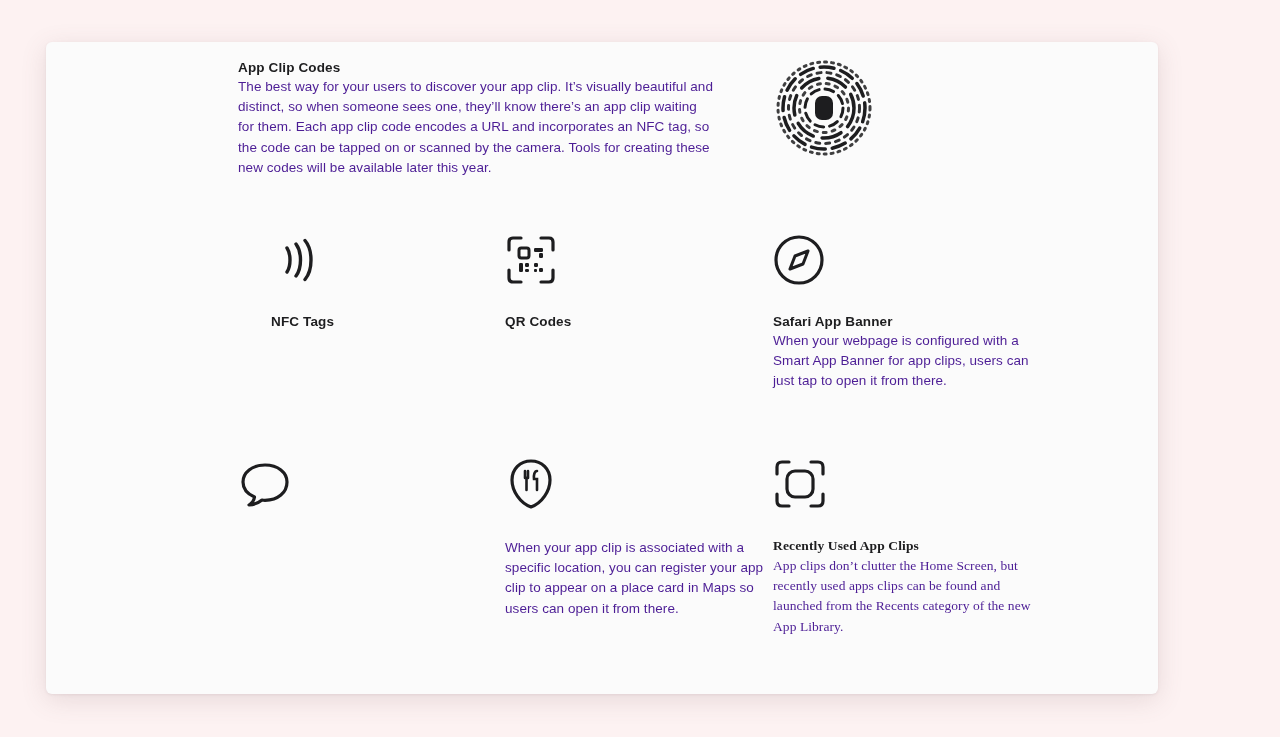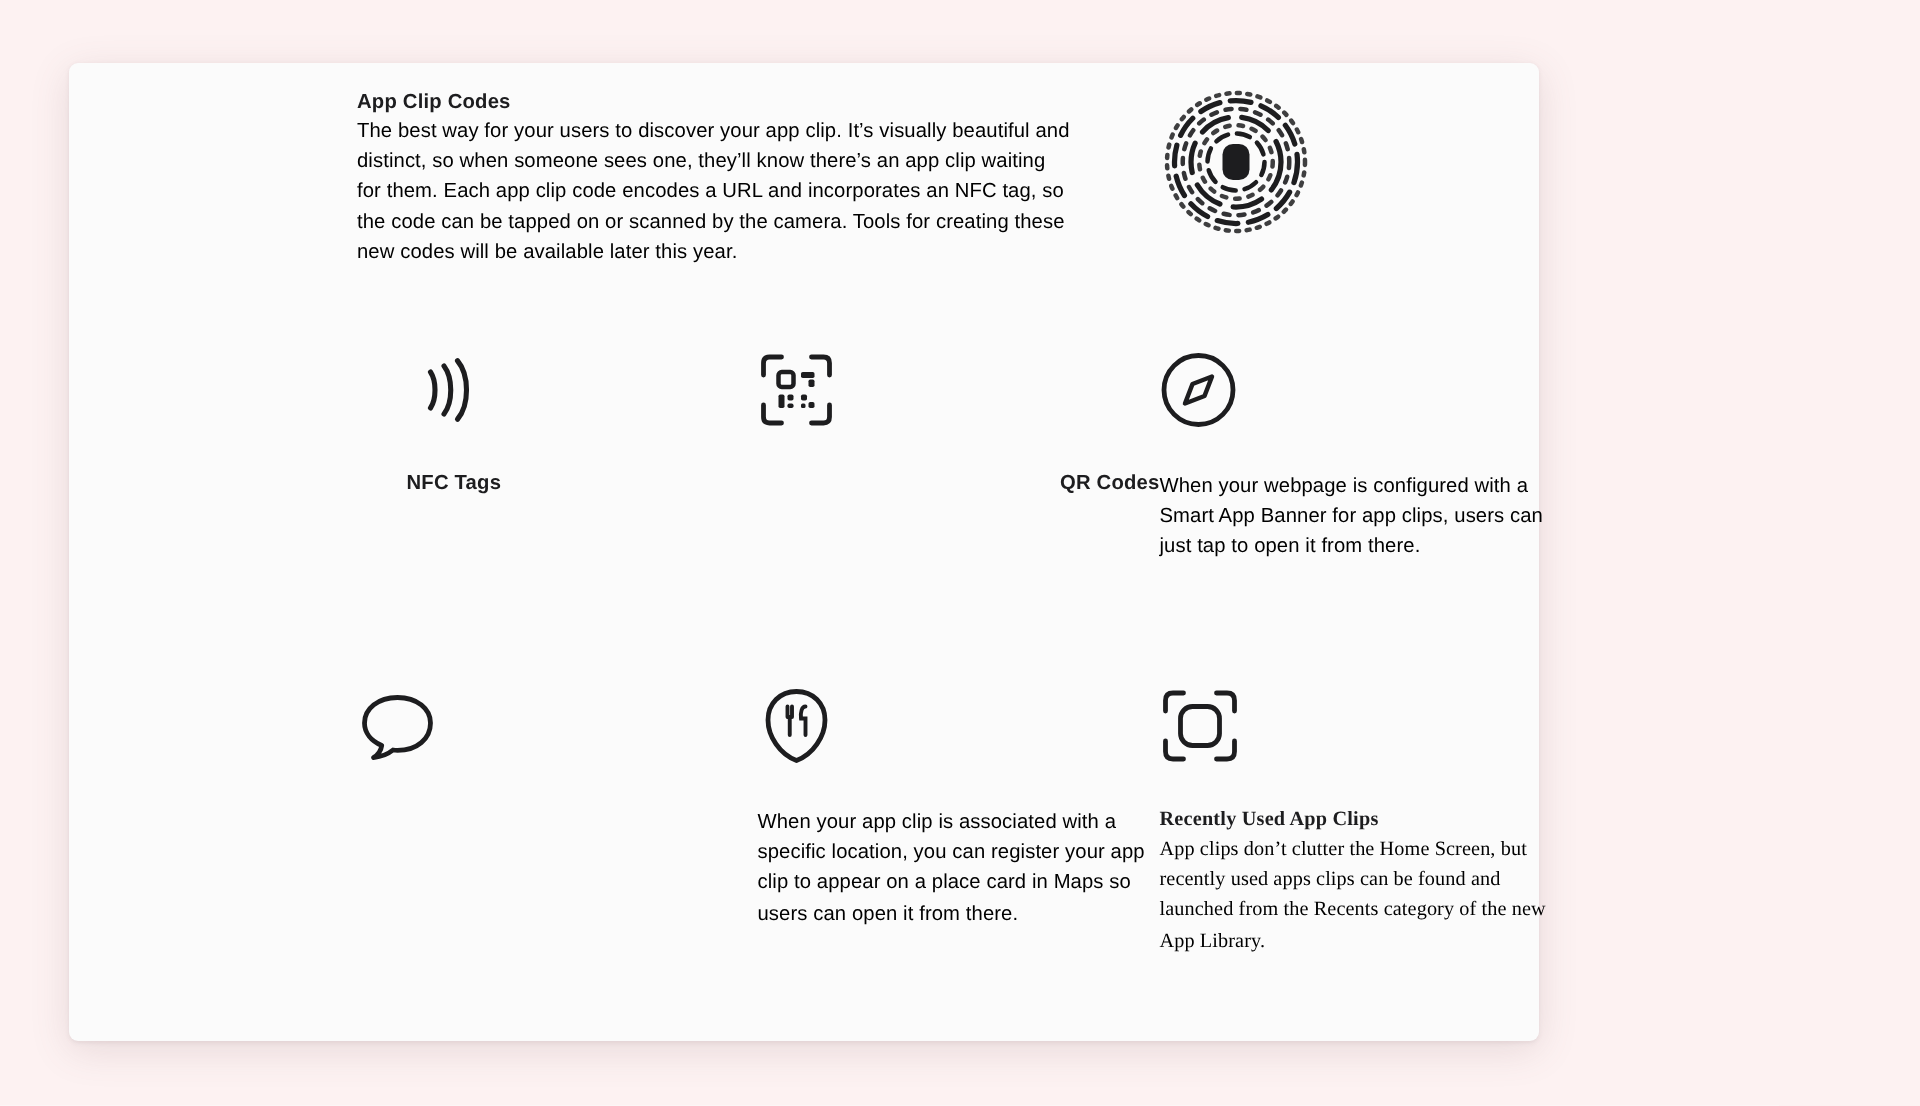--- a/index.html
+++ b/index.html
@@ -11,21 +11,21 @@
     height: 737px;
     background: #fdf2f2;
     font-family: "Liberation Sans", sans-serif;
     -webkit-font-smoothing: antialiased;
     overflow: hidden;
   }
   .page-wrap {
     position: absolute;
     left: 46px;
     top: 42px;
-    width: 980px;
+    width: 1112px;
     height: 652px;
     background: #fbfbfb;
     border-radius: 6px;
     box-shadow: 0 6px 26px rgba(120, 90, 95, 0.16), 0 1px 3px rgba(120, 90, 95, 0.10);
   }
   .grid {
     position: relative;
     width: 100%;
     height: 100%;
   }
@@ -36,36 +36,36 @@
   .card-title {
     font-size: 13.5px;
     font-weight: bold;
     color: #1d1d1f;
     margin: 0 0 2px 0;
     letter-spacing: 0.01em;
   }
   .card-body {
     font-size: 13.5px;
     line-height: 20.2px;
-    color: #000000;
+    color: #4c1d95;
     margin: 0;
     letter-spacing: 0.005em;
   }
   .icon-box {
     height: 56px;
     margin-bottom: 26px;
     display: flex;
     align-items: center;
   }
   
   .r1c1 { left: 192px; top: 18px; width: 476px; }
   .r1icon { left: 730px; top: 18px; width: 130px; }
 
   .r2c1 { left: 192px; top: 190px; margin-left: 33px; }
-  .r2c2 { left: 459px; top: 190px; text-align: right; }
+  .r2c2 { left: 459px; top: 190px; }
   .r2c3 { left: 727px; top: 190px; }
 
   .r3c1 { left: 192px; top: 414px; }
   .r3c2 { left: 459px; top: 414px; }
   .r3c3 { left: 727px; top: 414px; font-family: Liberation Serif, serif; }
 
   .appclip-code {
     width: 96px;
     height: 96px;
     position: relative;
@@ -138,20 +138,21 @@
       <p class="card-title">QR Codes</p>
     </div>
 
     <div class="cell r2c3">
       <div class="icon-box">
         <svg width="52" height="52" viewBox="0 0 52 52">
           <circle cx="26" cy="26" r="23" fill="none" stroke="#1d1d1f" stroke-width="3.2"></circle>
           <path d="M35 17 L22 22 L17 35 L30 30 Z" fill="none" stroke="#1d1d1f" stroke-width="3" stroke-linejoin="round"></path>
         </svg>
       </div>
+      <p class="card-title">Safari App Banner</p>
       <p class="card-body">When your webpage is configured with a Smart App Banner for app clips, users can just tap to open it from there.</p>
     </div>
 
     <div class="cell r3c1">
       <div class="icon-box">
         <svg width="54" height="50" viewBox="0 0 54 50">
           <path d="M27 6 C 14 6, 5 13.5, 5 23 C 5 29.5, 9.5 35, 16.5 38 C 16 41.5, 13.5 44.5, 11 46 C 16 45.5, 21 43.5, 24 41 C 25 41.2, 26 41.3, 27 41.3 C 40 41.3, 49 33.5, 49 23 C 49 13.5, 40 6, 27 6 Z" fill="none" stroke="#1d1d1f" stroke-width="3.2" stroke-linejoin="round"></path>
         </svg>
       </div>
     </div>

